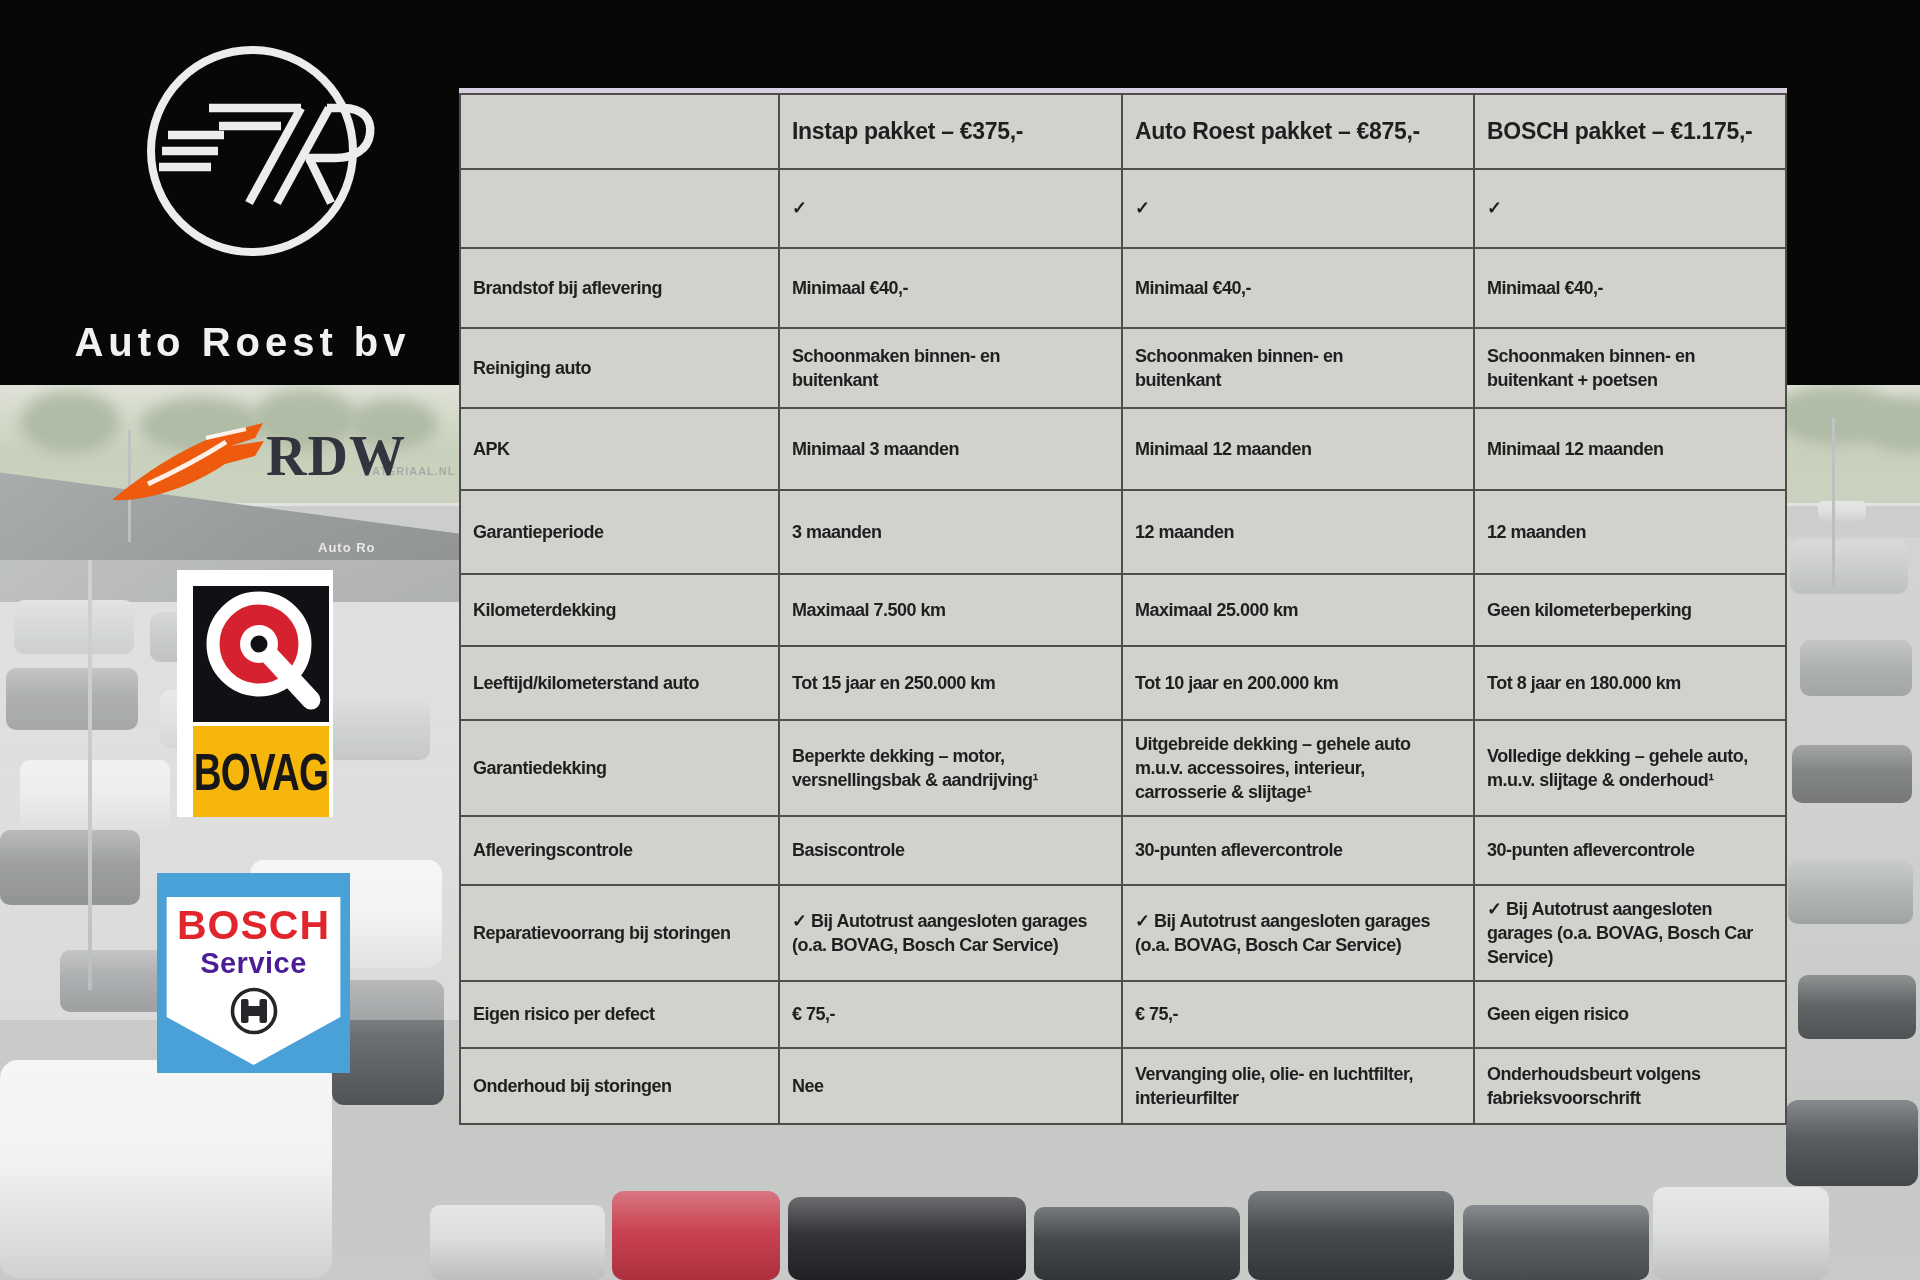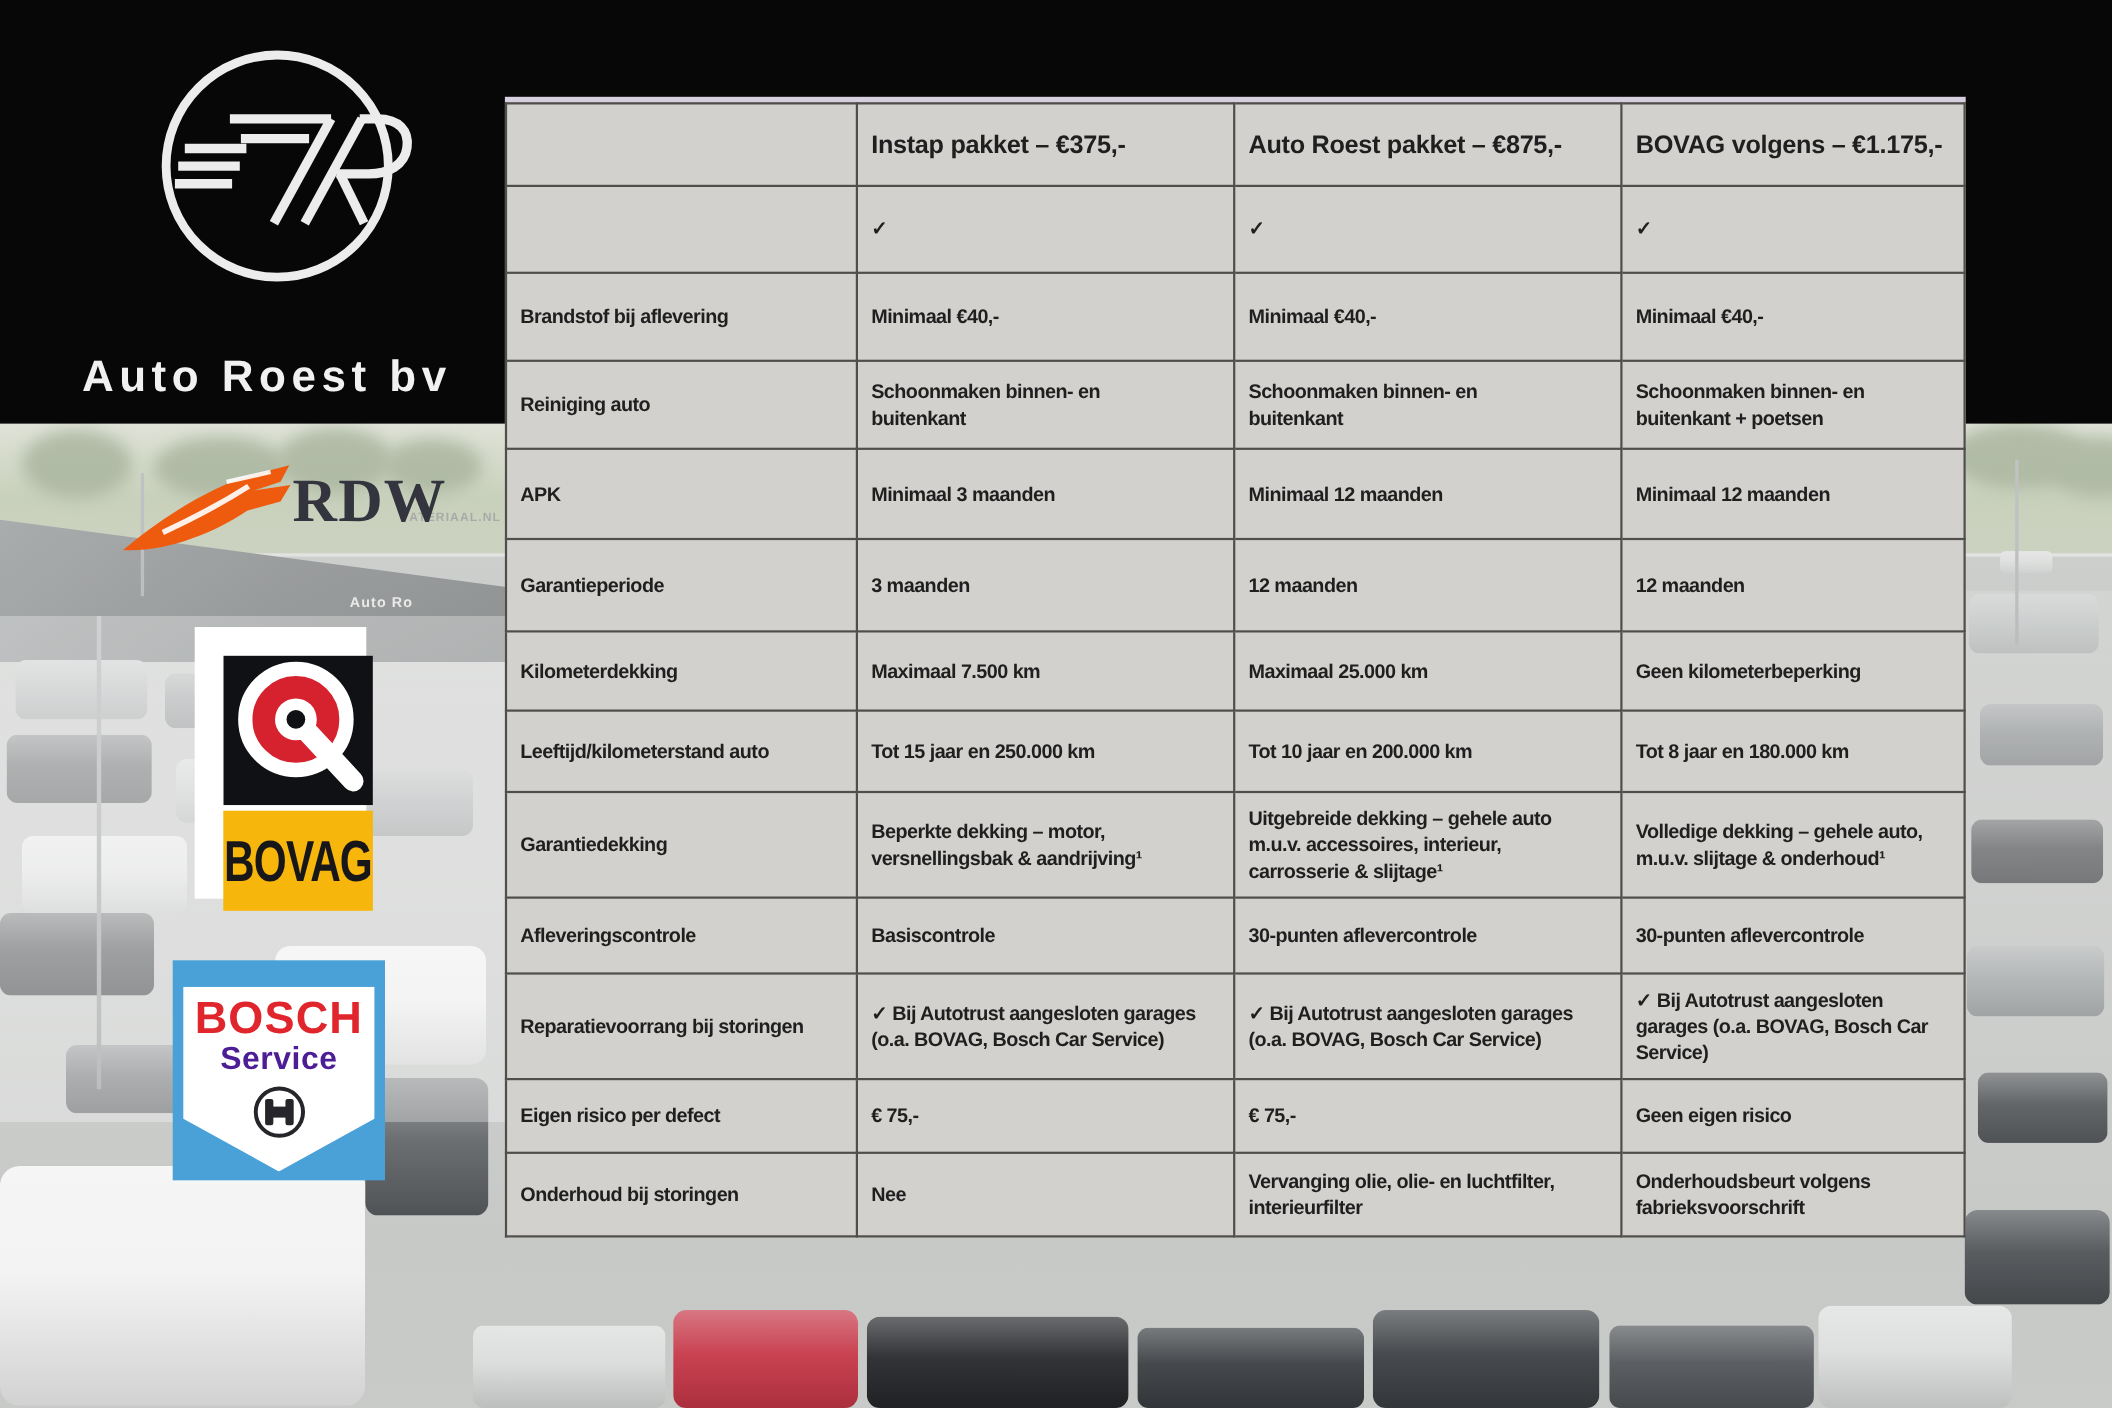--- a/index.html
+++ b/index.html
@@ -32,21 +32,21 @@
   
   .band{position:absolute;left:0;top:0;width:1920px;height:385px;background:#070708;z-index:2}
   .ar-logo{position:absolute;left:127px;top:33px;z-index:3}
   .company{position:absolute;left:70px;top:320px;width:345px;text-align:center;font-size:40px;font-weight:bold;
            letter-spacing:5px;color:#f1f1f1;z-index:3}
 
   
   .rdw{position:absolute;left:108px;top:418px;z-index:3}
   .rdw-word{position:absolute;left:266px;top:424px;font-family:"Liberation Serif",serif;font-size:56px;
             font-weight:600;color:#34343e;letter-spacing:1px;z-index:3}
-  .bovag{position:absolute;left:177px;top:570px;width:156px;height:247px;background:#ffffff;padding:26px;z-index:3}
+  .bovag{position:absolute;left:177px;top:570px;width:156px;height:247px;background:#ffffff;padding:16px;z-index:3}
   .bovag-bottom{width:136px;height:91px;background:#f7b60b;display:flex;align-items:center;justify-content:center}
   .bovag-word{font-size:47px;font-weight:bold;color:#17171a;transform:scale(.82,1.12);letter-spacing:-1px}
   .bosch{position:absolute;left:157px;top:873px;width:193px;height:200px;background:#4aa1d8;z-index:3}
   .bosch-banner{position:absolute;inset:0;background:#ffffff;
                 clip-path:polygon(5% 12%,95% 12%,95% 72%,50% 96%,5% 72%)}
   .bosch-inner{position:absolute;inset:0;display:flex;flex-direction:column;align-items:center}
   .bosch-word{margin-top:30px;font-size:41px;font-weight:bold;color:#e0252c;letter-spacing:1px;line-height:1.1}
   .service-word{font-size:29px;font-weight:bold;color:#4c1d95;letter-spacing:.5px;line-height:1.1}
 
   
@@ -175,21 +175,21 @@
         <col style="width:319px">
           <col style="width:343px">
           <col style="width:352px">
           <col style="width:312px">
       </colgroup>
       <tbody id="tbl-body">
           <tr style="height: 75px;">
             <th class="cell"></th>
             <th class="cell">Instap pakket – €375,-</th>
             <th class="cell">Auto Roest pakket – €875,-</th>
-            <th class="cell">BOVAG volgens – €1.175,-</th>
+            <th class="cell">BOSCH pakket – €1.175,-</th>
           </tr>
           <tr style="height: 79px;">
             <td class="cell label-col"></td>
             <td class="cell">✓</td>
             <td class="cell">✓</td>
             <td class="cell">✓</td>
           </tr>
           <tr style="height: 80px;">
             <td class="cell label-col">Brandstof bij aflevering</td>
             <td class="cell">Minimaal €40,-</td>

